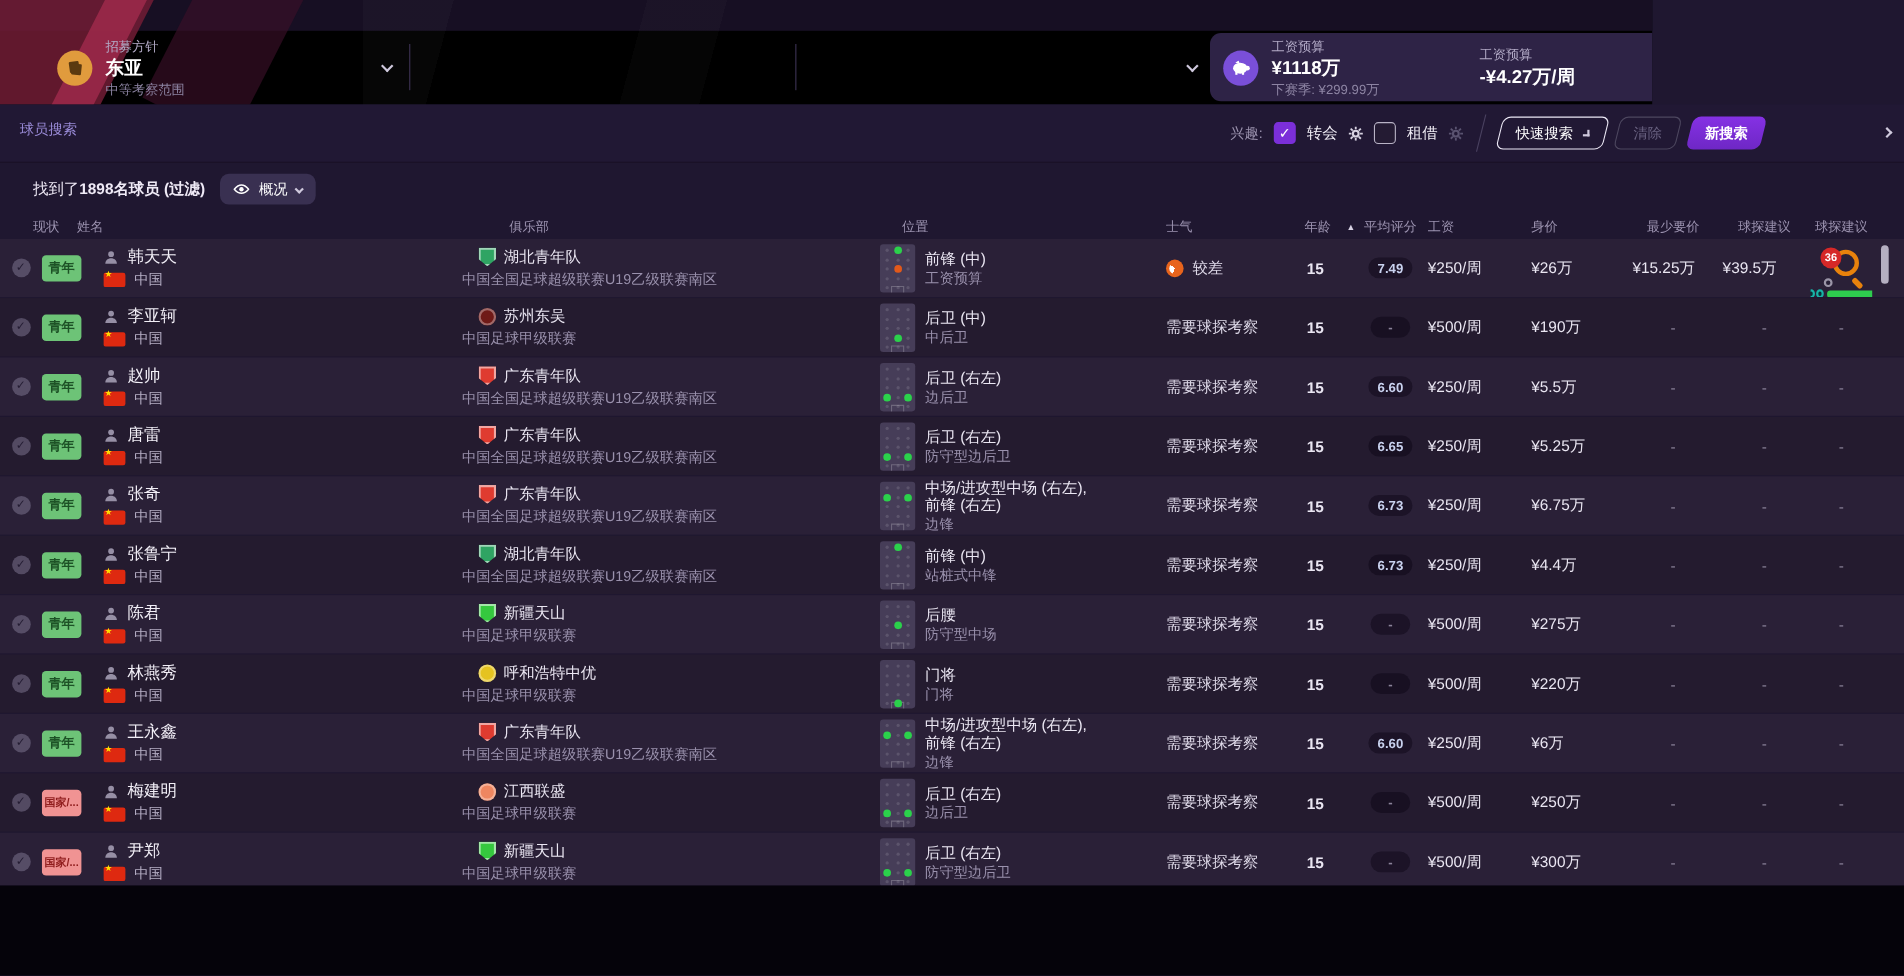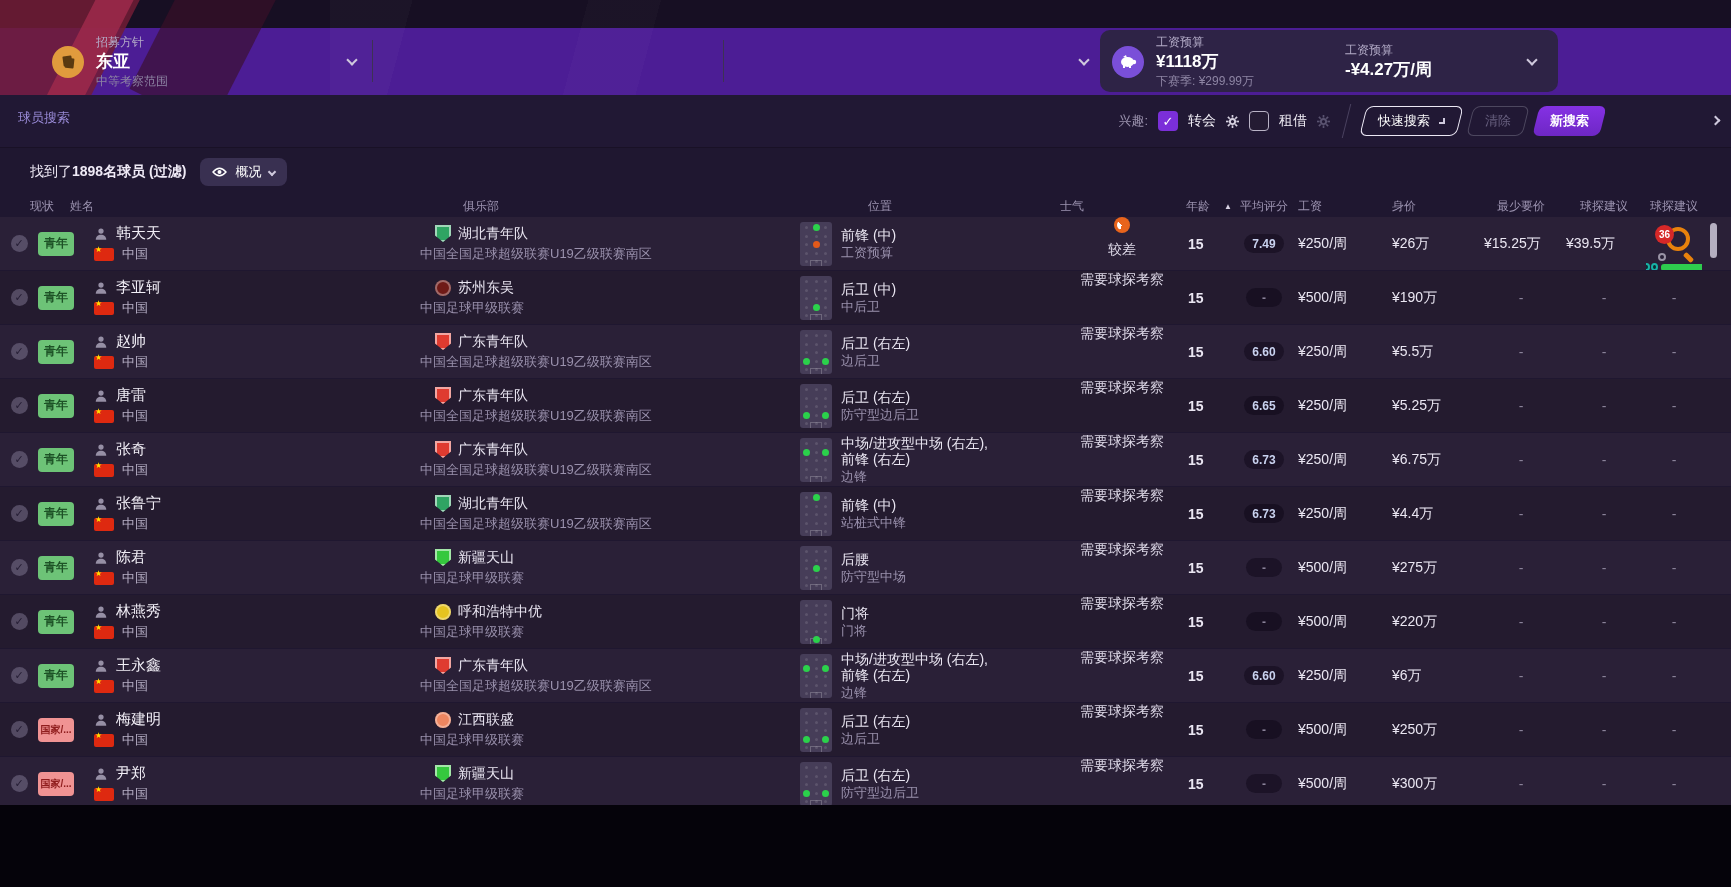--- a/index.html
+++ b/index.html
@@ -4,21 +4,21 @@
 <style>
   * { margin:0; padding:0; box-sizing:border-box; }
   html,body { width:1731px; height:887px; }
   body {
     position:relative; overflow:hidden;
     background:#1f1730;
     font-family:"Liberation Sans","DejaVu Sans",sans-serif;
     color:#e8e4f0;
   }
   
-  .topbar { position:absolute; left:0; top:0; width:1731px; height:95px; background:#4c1d95; overflow:hidden; }
+  .topbar { position:absolute; left:0; top:0; width:1502px; height:95px; background:#000000; overflow:hidden; }
   .topstrip { position:absolute; left:0; top:0; width:1731px; height:28px; background:#170f23; }
   .deco-a { position:absolute; left:-50px; top:-70px; width:150px; height:260px; background:#721c35; transform:rotate(27deg); opacity:.85; }
   .deco-b { position:absolute; left:72px; top:-70px; width:34px; height:240px; background:#a12a4c; transform:rotate(27deg); opacity:.8; }
   .deco-c { position:absolute; left:170px; top:-80px; width:90px; height:200px; background:#3a1028; transform:rotate(27deg); opacity:.65; }
   .deco-d { position:absolute; left:330px; top:-40px; width:900px; height:200px;
             background:linear-gradient(105deg, rgba(255,255,255,0.025) 0 90px, transparent 90px 260px, rgba(255,255,255,0.02) 260px 330px, transparent 330px); }
   .tb-panel { position:absolute; top:30px; height:64px; display:flex; align-items:center; }
   .tb-ico { width:32px; height:32px; border-radius:50%; display:flex; align-items:center; justify-content:center; flex:0 0 32px; margin-right:12px; }
   .tb-ico svg { display:block; }
   .ico-orange { background:#e09b3d; }
@@ -57,21 +57,21 @@
   .found-text b { font-weight:bold; }
   .view-pill { margin-left:14px; background:#393051; border-radius:8px; height:28px; display:flex; align-items:center; gap:8px; padding:0 12px; cursor:pointer; }
   .view-pill .vp-label { font-size:13px; color:#ffffff; }
   
   .cols { display:grid; grid-template-columns:38px 56px 326px 364px 272px 128px 48px 64px 94px 90px 82px 84px 56px 29px; }
   .thead { position:absolute; left:0; top:196px; width:1731px; height:21px; font-size:12px; color:#9c93b0; align-items:center; }
   .th { display:flex; align-items:center; }
   .th-status { margin-left:-8px; }
   .th-name { margin-left:-24px; }
   .th-club { margin-left:43px; }
-  .th-pos { margin-left:84px; }
+  .th-pos { margin-left:36px; }
   .th-morale { margin-left:4px; }
   .th-age { padding-left:2px; }
   .sort-arrow { font-size:8px; color:#d8d2e4; margin-left:14px; }
   .th-center { justify-content:center; }
   .th-left2 { padding-left:2px; }
   .rowswrap { position:absolute; left:0; top:217px; width:1731px; height:588px; overflow:hidden; }
   .row { height:53px; margin-bottom:1px; }
   .row:nth-child(odd) { background:#2a2037; }
   .row:nth-child(even) { background:#241b2f; }
   .cell { display:flex; align-items:center; overflow:hidden; }
@@ -94,21 +94,21 @@
   .club-ico.circle { border-radius:50%; box-shadow:inset 0 0 0 2px rgba(255,255,255,0.35); height:16px; }
   .clubname { font-size:14px; color:#eae6f2; }
   .league { font-size:13px; color:#9a91ad; white-space:nowrap; }
   .c-pos { padding-left:16px; gap:9px; }
   .pitch { width:32px; height:44px; background:#463d58; border-radius:3px; position:relative; flex:0 0 32px; }
   .pdot-f { position:absolute; width:3px; height:3px; border-radius:50%; background:rgba(255,255,255,0.12); }
   .pdot { position:absolute; width:7px; height:7px; border-radius:50%; }
   .goalbox { position:absolute; left:10px; bottom:0; width:12px; height:6px; border:1px solid rgba(255,255,255,0.22); border-bottom:none; }
   .poslines span { display:block; font-size:14px; color:#eae6f2; line-height:16px; white-space:nowrap; }
   .role { font-size:13px; color:#9a91ad; line-height:15px; white-space:nowrap; }
-  .c-morale { padding-left:4px; gap:8px;flex-direction:column; }
+  .c-morale { padding-left:4px; gap:8px; }
   .morale-ico { width:16px; height:16px; border-radius:50%; background:#e8641c; position:relative; display:none; flex:0 0 16px; }
   .morale-ico::after { content:""; position:absolute; inset:3px; border-radius:50%;
      background:conic-gradient(from 200deg,#ffffff 0 110deg,transparent 110deg); }
   .moraletext { font-size:14px; color:#ded9e8; white-space:nowrap; }
   .c-age { padding-left:4px; font-size:14px; font-weight:600; color:#eae6f2; }
   .c-rating { justify-content:center; }
   .rpill { min-width:36px; height:19px; background:rgba(10,5,20,0.45); border-radius:10px; display:flex; align-items:center; justify-content:center; font-size:12px; font-weight:bold; color:#c9d2ef; padding:0 8px; }
   .rpill.dim { color:#8a8299; }
   .money { font-size:14px; color:#eae6f2; white-space:nowrap; }
   .c-wage,.c-value { padding-left:2px; }

